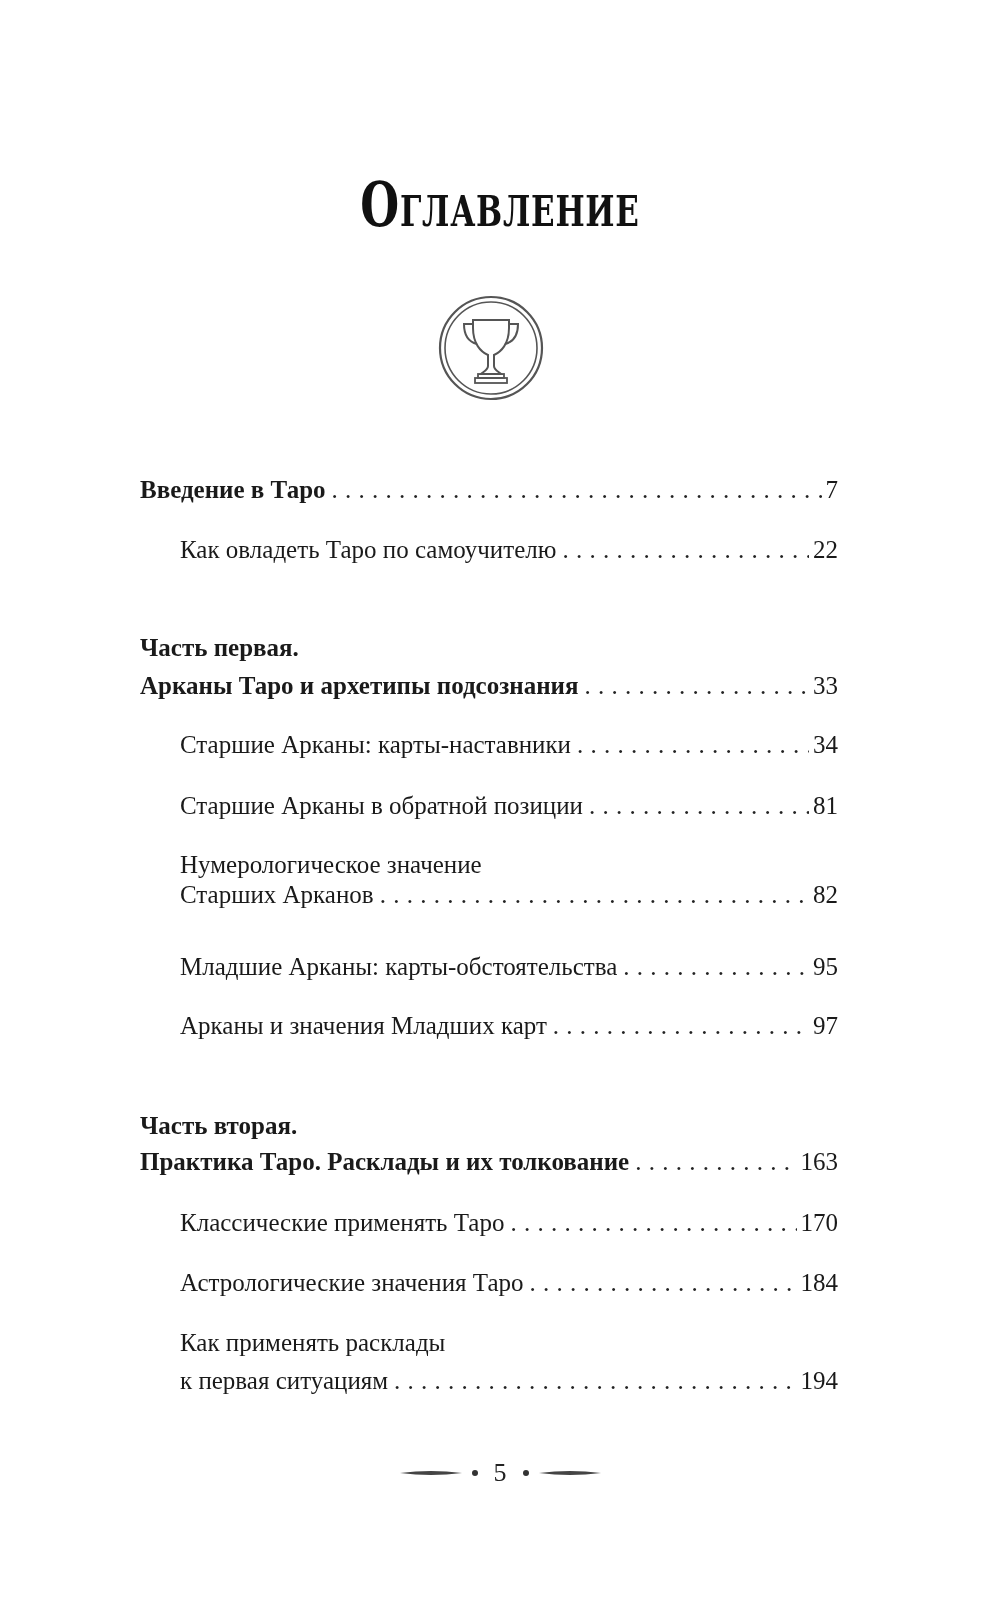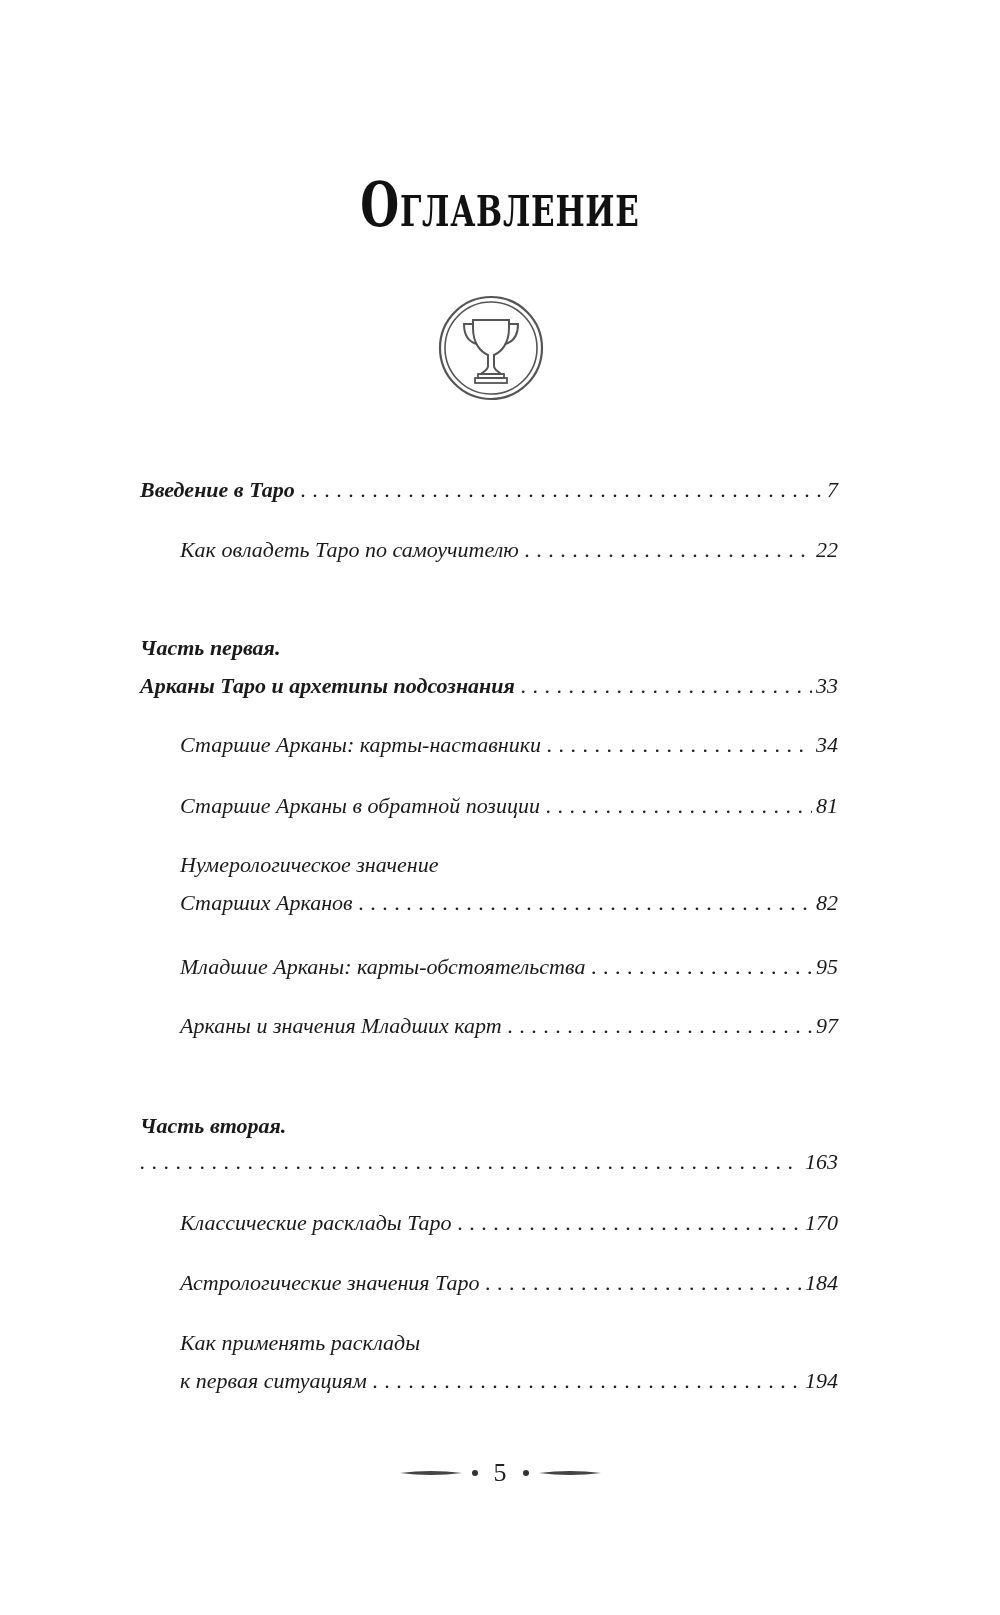--- a/index.html
+++ b/index.html
@@ -2,22 +2,22 @@
 <html><head>
 <meta charset="utf-8">
 <style>
   html, body { margin: 0; padding: 0; background: #ffffff; }
   body { width: 1000px; height: 1615px; position: relative; overflow: hidden;
          font-family: "Liberation Serif", "DejaVu Serif", serif; color: #1a1a1a; }
   .title { position: absolute; left: 0; width: 1000px; top: 168px; text-align: center;
            font-family: "DejaVu Serif", serif; font-weight: bold; font-size: 62px;
            letter-spacing: 1px; font-variant: small-caps; color: #111; transform: scaleX(0.72); }
   .emblem { position: absolute; left: 437px; top: 294px; width: 108px; height: 108px; }
-  .entry { position: absolute; left: 140px; width: 698px; font-size: 22px; line-height: 30px;
-           white-space: nowrap; font-style: italic; }
+  .entry { position: absolute; left: 140px; width: 698px; font-size: 25px; line-height: 30px;
+           white-space: nowrap; }
   .entry.sub { left: 180px; width: 658px; }
   .entry.bold { font-weight: bold; }
   .row { display: flex; align-items: baseline; }
   .row .label { flex: 0 0 auto; padding-right: 6px; }
   .row .dots { flex: 1 1 auto; overflow: hidden; letter-spacing: 5px; color: #222; font-weight: normal; }
   .row .dots::before { content: ". . . . . . . . . . . . . . . . . . . . . . . . . . . . . . . . . . . . . . . . . . . . . . . . . . . . . . . . . . . . . . . . . . . . . . . . . . . . . . . . . . . . . . . . . . . . . . . . . . . . . . . ."; letter-spacing: 0; word-spacing: 1px; }
   .row .page { flex: 0 0 auto; padding-left: 4px; font-weight: normal; }
   .entry.bold .row .page { font-weight: normal; }
   .footer { position: absolute; left: 0; width: 1000px; top: 1455px; height: 36px;
             display: flex; justify-content: center; align-items: center; gap: 10px; }
@@ -76,21 +76,21 @@
 <div class="entry sub" style="top:791px">
   <div class="row">
       <span class="label">Старшие Арканы в обратной позиции</span>
       <span class="dots"></span>
       <span class="page">81</span>
     </div>
 </div>
 
 <div class="entry sub" style="top:850px">
   <div>Нумерологическое значение</div>
-  <div class="row" style="margin-top:8px">
+  <div class="row" style="margin-top:0">
       <span class="label">Старших Арканов</span>
       <span class="dots"></span>
       <span class="page">82</span>
     </div>
 </div>
 
 <div class="entry sub" style="top:952px">
   <div class="row">
       <span class="label">Младшие Арканы: карты-обстоятельства</span>
       <span class="dots"></span>
@@ -102,28 +102,29 @@
   <div class="row">
       <span class="label">Арканы и значения Младших карт</span>
       <span class="dots"></span>
       <span class="page">97</span>
     </div>
 </div>
 
 <div class="entry bold" style="top:1111px">
   <div>Часть вторая.</div>
   <div class="row" style="margin-top:6px">
+      <span class="label">Практика Таро. Расклады и их толкование</span>
       <span class="dots"></span>
       <span class="page">163</span>
     </div>
 </div>
 
 <div class="entry sub" style="top:1208px">
   <div class="row">
-      <span class="label">Классические расклады Таро</span>
+      <span class="label">Классические применять Таро</span>
       <span class="dots"></span>
       <span class="page">170</span>
     </div>
 </div>
 
 <div class="entry sub" style="top:1268px">
   <div class="row">
       <span class="label">Астрологические значения Таро</span>
       <span class="dots"></span>
       <span class="page">184</span>

